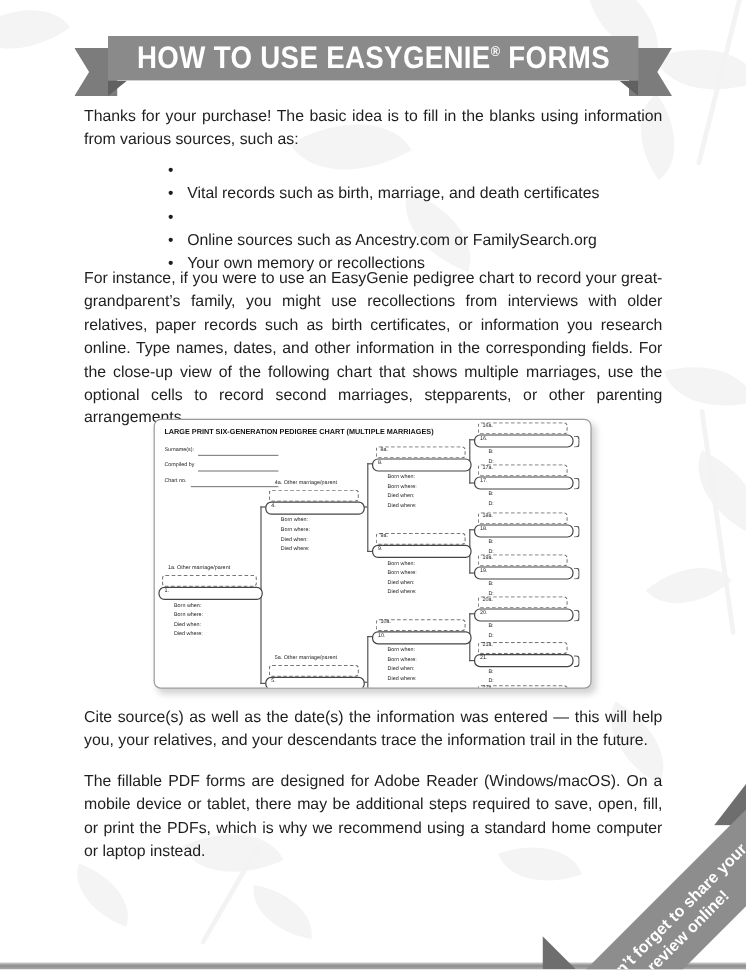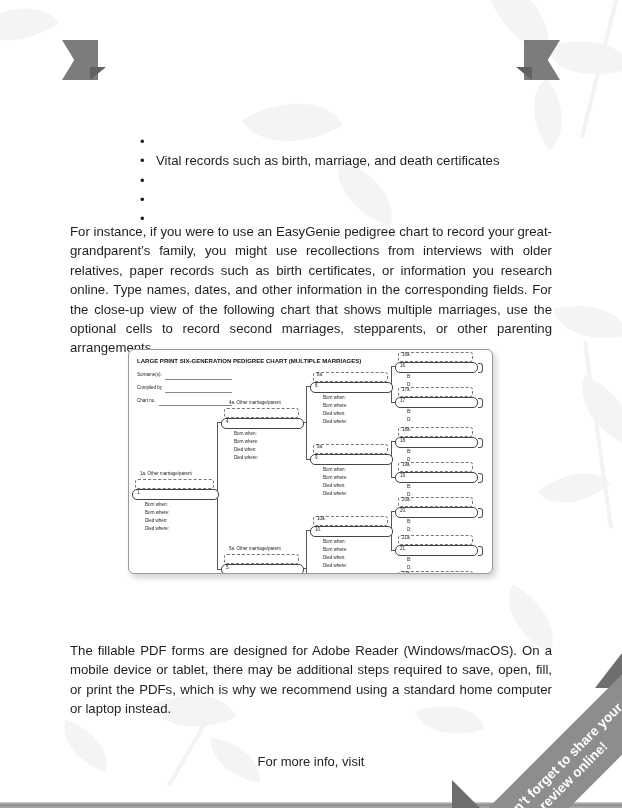--- a/index.html
+++ b/index.html
@@ -79,38 +79,44 @@
   <div class="leaf" style="left:208px;top:742px;width:55px;height:36px;transform:rotate(10deg);"></div>
   <div class="leaf" style="left:420px;top:700px;width:60px;height:40px;transform:rotate(-20deg);"></div>
   <div class="stem" style="left:598px;top:-10px;width:4px;height:150px;transform:rotate(14deg);"></div>
   <div class="stem" style="left:596px;top:340px;width:4px;height:190px;transform:rotate(-8deg);"></div>
   <div class="stem" style="left:190px;top:698px;width:4px;height:95px;transform:rotate(30deg);"></div>
 
   <div class="tail tail-left"></div>
   <div class="tail tail-right"></div>
   <div class="fold fold-left"></div>
   <div class="fold fold-right"></div>
-
+  <div class="banner-band">
+    <div class="banner-text"><span>HOW TO USE EASYGENIE</span><sup>®</sup><span> FORMS</span></div>
+  </div>
+
+  <p class="copy p1">Thanks for your purchase! The basic idea is to fill in the blanks using information from various sources, such as:</p>
 
   <ul class="bullets">
     <li>
         <span class="bullet-dot">•</span>
       </li>
     <li>
         <span class="bullet-dot">•</span>
         <span>Vital records such as birth, marriage, and death certificates</span>
       </li>
     <li>
         <span class="bullet-dot">•</span>
       </li>
     <li>
         <span class="bullet-dot">•</span>
-      </li>
-    <li>
-        <span class="bullet-dot">•</span>
+        <span>Online sources such as Ancestry.com or FamilySearch.org</span>
+      </li>
+    <li>
+        <span class="bullet-dot">•</span>
+        <span>Your own memory or recollections</span>
       </li>
   </ul>
 
   <p class="copy p2">For instance, if you were to use an EasyGenie pedigree chart to record your great-grandparent’s family, you might use recollections from interviews with older relatives, paper records such as birth certificates, or information you research online. Type names, dates, and other information in the corresponding fields. For the close-up view of the following chart that shows multiple marriages, use the optional cells to record second marriages, stepparents, or other parenting arrangements.</p>
 
   <div class="chart-panel">
     <div class="ctitle">LARGE PRINT SIX-GENERATION PEDIGREE CHART (MULTIPLE MARRIAGES)</div>
     <div class="tiny" style="left:8px;top:22px;">Surname(s):</div>
     <div class="tiny" style="left:8px;top:35px;">Compiled by</div>
     <div class="tiny" style="left:8px;top:48px;">Chart no.</div>
@@ -210,23 +216,23 @@
         <div class="solid" style="left: 266px; top: 195px; width: 81px;"></div>
         <div class="tiny" style="left: 271px; top: 196px;">21.</div>
         <div class="tiny" style="left: 278px; top: 207px;">B:</div>
         <div class="tiny" style="left: 278px; top: 215px;">D:</div>
         <div class="curl" style="left: 349px; top: 196px;"></div>
         <div class="dash" style="left: 269px; top: 221px; width: 73px;"></div>
         <div class="tiny" style="left: 273px; top: 221px;">22a.</div>
       </div>
   </div>
 
+  <p class="copy p3">Cite source(s) as well as the date(s) the information was entered — this will help you, your relatives, and your descendants trace the information trail in the future.</p>
   <p class="copy p4">The fillable PDF forms are designed for Adobe Reader (Windows/macOS). On a mobile device or tablet, there may be additional steps required to save, open, fill, or print the PDFs, which is why we recommend using a standard home computer or laptop instead.</p>
 
-  <p class="footer1">For more info, visit</p>
 
   <div class="rfold rfold-top"></div>
   <div class="rfold rfold-bottom"></div>
   <div class="corner-ribbon">
     <div>Don’t forget to share your</div>
     <div>review online!</div>
   </div>
 
   <div class="bottom-strip"></div>
 </div>

